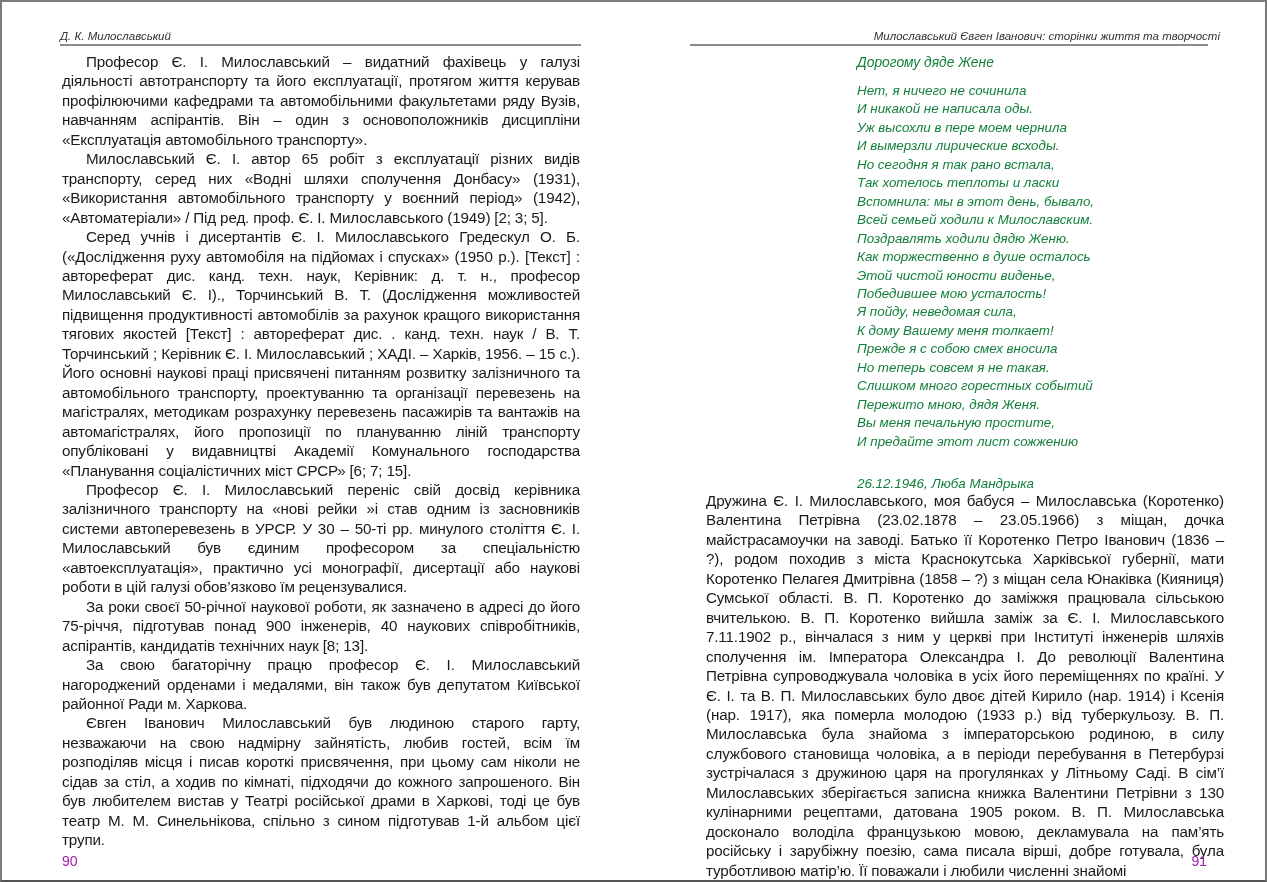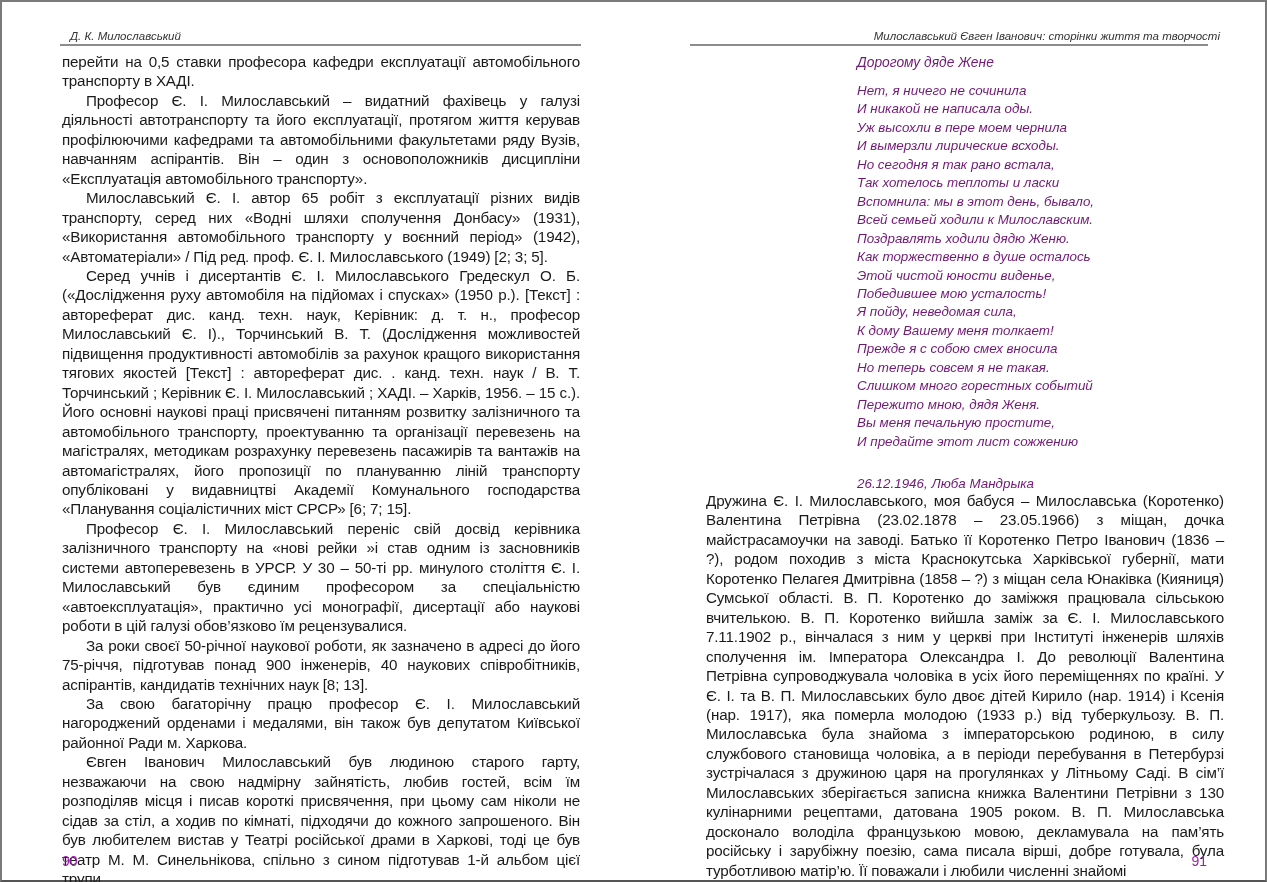--- a/index.html
+++ b/index.html
@@ -9,54 +9,53 @@
     position: absolute; left: 0; top: 0; width: 1267px; height: 882px;
     border: 2px solid #7a7a7a; border-bottom-color: #555; background: #fff;
   }
   .page { position: absolute; top: 0; height: 880px; }
   .page-left { left: 0; width: 633px; }
   .page-right { left: 633px; width: 632px; }
   .running-head {
     position: absolute; top: 27px; font-style: italic; font-size: 11.5px; color: #333;
     line-height: 14px; white-space: nowrap;
   }
-  .page-left .running-head { left: 68px; }
+  .page-left .running-head { left: 58px; }
   .page-right .running-head { right: 47px; text-align: left; }
   .head-rule { position: absolute; top: 42px; height: 2px; background: #8c8c8c; }
   .page-left .head-rule { left: 58px; width: 521px; }
   .page-right .head-rule { left: 55px; width: 518px; }
   .body-text {
     position: absolute; font-size: 15.2px; line-height: 19.45px; text-align: justify;
     letter-spacing: -0.15px; color: #1a1a1a;
   }
   .page-left .body-text { left: 60px; top: 50px; width: 518px; }
   .body-text p { text-indent: 0; }
   .body-text p.indent { text-indent: 24px; }
   .poem {
     position: absolute; left: 222px; top: 52px; font-style: italic; font-size: 13.4px;
-    color: #701a75; white-space: nowrap;
+    color: #15803d; white-space: nowrap;
   }
   .poem .poem-title { line-height: 18px; margin-bottom: 10px; font-size: 13.8px; }
   .poem .poem-line { line-height: 18.45px; }
   .poem .poem-sign { margin-top: 24px; line-height: 18px; }
   .page-right .body-text { left: 55px; top: 489px; width: 518px; margin-left: 16px; }
   .page-num { position: absolute; top: 851px; font-size: 14px; color: #a21caf; line-height: 16px; }
   .page-left .page-num { left: 60px; }
   .page-right .page-num { right: 60px; }
 </style>
 </head>
 <body>
 
 <div class="spread">
 
   <div class="page page-left">
     <div class="running-head">Д. К. Милославський</div>
     <div class="head-rule"></div>
     <div class="body-text" id="left-body">
-        <p>перейти на 0,5 ставки професора кафедри експлуатації автомобільного транспорту в ХАДІ.</p>
         <p class="indent">Професор Є. І. Милославський – видатний фахівець у галузі діяльності автотранспорту та його експлуатації, протягом життя керував профілюючими кафедрами та автомобільними факультетами ряду Вузів, навчанням аспірантів. Він – один з основоположників дисципліни «Експлуатація автомобільного транспорту».</p>
         <p class="indent">Милославський Є. І. автор 65 робіт з експлуатації різних видів транспорту, серед них «Водні шляхи сполучення Донбасу» (1931), «Використання автомобільного транспорту у воєнний період» (1942), «Автоматеріали» / Під ред. проф. Є. І. Милославського (1949) [2; 3; 5].</p>
         <p class="indent">Серед учнів і дисертантів Є. І. Милославського Гредескул О. Б. («Дослідження руху автомобіля на підйомах і спусках» (1950 р.). [Текст] : автореферат дис. канд. техн. наук, Керівник: д. т. н., професор Милославський Є. І)., Торчинський В. Т. (Дослідження можливостей підвищення продуктивності автомобілів за рахунок кращого використання тягових якостей [Текст] : автореферат дис. . канд. техн. наук / В. Т. Торчинський ; Керівник Є. І. Милославський ; ХАДІ. – Харків, 1956. – 15 с.). Його основні наукові праці присвячені питанням розвитку залізничного та автомобільного транспорту, проектуванню та організації перевезень на магістралях, методикам розрахунку перевезень пасажирів та вантажів на автомагістралях, його пропозиції по плануванню ліній транспорту опубліковані у видавництві Академії Комунального господарства «Планування соціалістичних міст СРСР» [6; 7; 15].</p>
         <p class="indent">Професор Є. І. Милославський переніс свій досвід керівника залізничного транспорту на «нові рейки »і став одним із засновників системи автоперевезень в УРСР. У 30 – 50-ті рр. минулого століття Є. І. Милославський був єдиним професором за спеціальністю «автоексплуатація», практично усі монографії, дисертації або наукові роботи в цій галузі обов’язково їм рецензувалися.</p>
         <p class="indent">За роки своєї 50-річної наукової роботи, як зазначено в адресі до його 75-річчя, підготував понад 900 інженерів, 40 наукових співробітників, аспірантів, кандидатів технічних наук [8; 13].</p>
         <p class="indent">За свою багаторічну працю професор Є. І. Милославський нагороджений орденами і медалями, він також був депутатом Київської районної Ради м. Харкова.</p>
         <p class="indent">Євген Іванович Милославський був людиною старого гарту, незважаючи на свою надмірну зайнятість, любив гостей, всім їм розподіляв місця і писав короткі присвячення, при цьому сам ніколи не сідав за стіл, а ходив по кімнаті, підходячи до кожного запрошеного. Він був любителем вистав у Театрі російської драми в Харкові, тоді це був театр М. М. Синельнікова, спільно з сином підготував 1-й альбом цієї трупи.</p>
       </div>
     <div class="page-num">90</div>
   </div>

